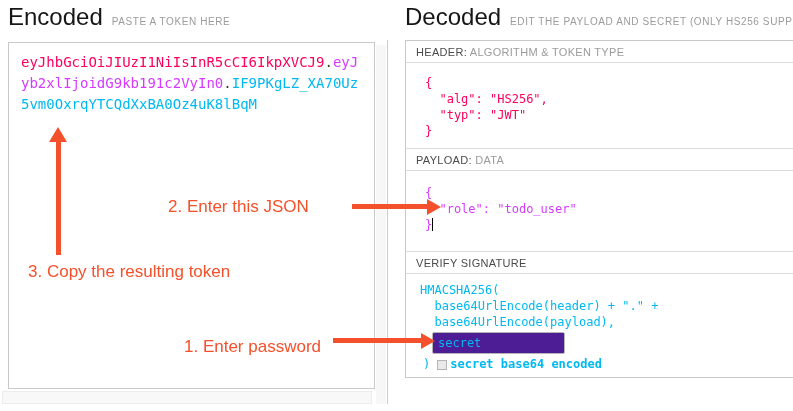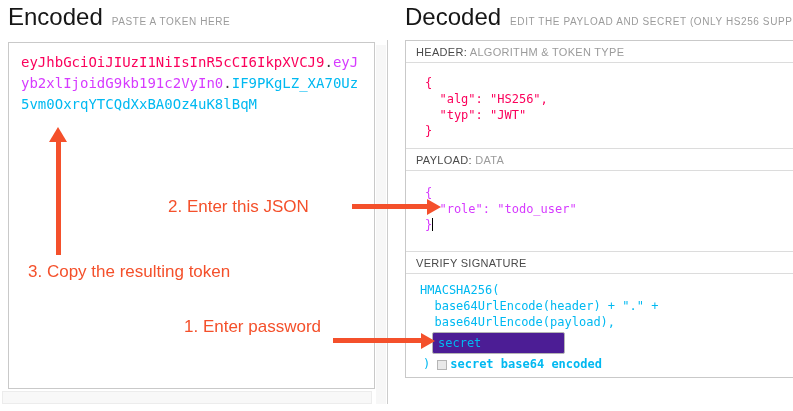--- a/index.html
+++ b/index.html
@@ -117,17 +117,17 @@
   </div>
 
   <div class="ann" style="left:168px; top:197px;">2. Enter this JSON</div>
   <div class="arrow-line-h" style="left:352px; top:204px; width:75px;"></div>
   <div class="arrow-head-r" style="left:427px; top:199px;"></div>
 
   <div class="arrow-head-u" style="left:49px; top:127px;"></div>
   <div class="arrow-line-v" style="left:56px; top:141px; height:114px;"></div>
   <div class="ann" style="left:28px; top:262px;">3. Copy the resulting token</div>
 
-  <div class="ann" style="left:184px; top:317px;">1. Enter password</div>
+  <div class="ann" style="left:184px; top:337px;">1. Enter password</div>
   <div class="arrow-line-h" style="left:333px; top:338px; width:88px;"></div>
   <div class="arrow-head-r" style="left:421px; top:333px;"></div>
 
 </div>
 
 </body></html>

